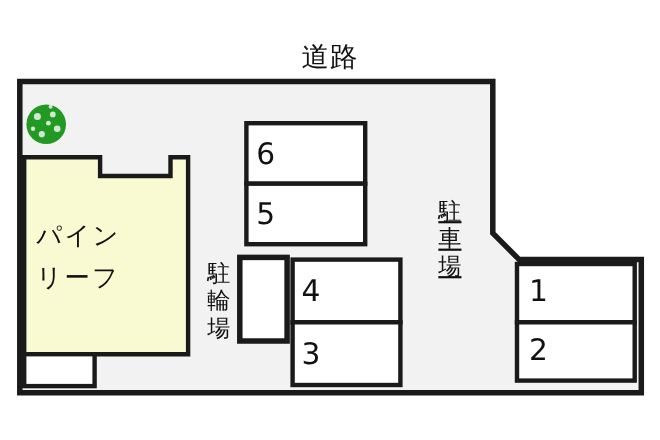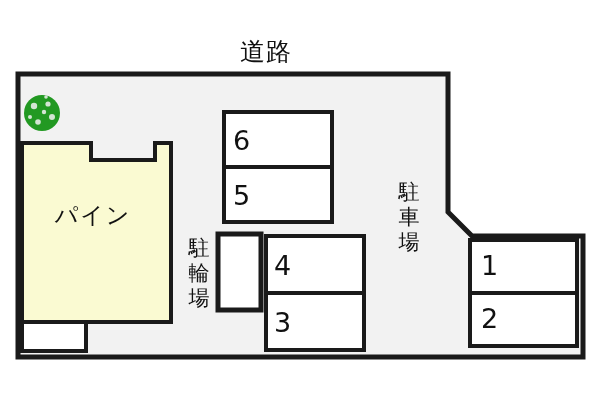--- a/index.html
+++ b/index.html
@@ -19,33 +19,32 @@
     left: 0;
     top: 0;
     width: 600px;
     height: 400px;
   }
   .road-label {
     position: absolute;
     left: 240px;
     top: 37px;
     width: 120px;
-    text-align: left;
+    text-align: center;
     font-size: 25px;
     line-height: 30px;
     color: #111111;
     letter-spacing: 1px;
     white-space: nowrap;
   }
   .bldg-label {
     position: absolute;
     left: 33px;
     top: 196px;
     width: 120px;
-    text-align: center;
     font-size: 23px;
     line-height: 38px;
     color: #111111;
     letter-spacing: 2px;
     white-space: nowrap;
   }
   .vlabel {
     position: absolute;
     font-size: 21px;
     line-height: 25px;
@@ -55,20 +54,21 @@
     white-space: normal;
     word-break: break-all;
   }
   #bicycle-label {
     left: 186px;
     top: 236px;
   }
   #carpark-label {
     left: 396px;
     top: 180px;
+    text-decoration: underline;
   }
   .stall-num {
     position: absolute;
     font-size: 27px;
     line-height: 30px;
     color: #111111;
   }
 </style>
 </head>
 <body>
@@ -108,20 +108,21 @@
     <rect x="470" y="240" width="107" height="53" fill="#FFFFFF" stroke="#1A1A1A" stroke-width="4"></rect>
     <rect x="470" y="293" width="107" height="53" fill="#FFFFFF" stroke="#1A1A1A" stroke-width="4"></rect>
   </g>
 
 </svg>
 
 <div class="road-label">道路</div>
 
 <div class="bldg-label">
   <div>パイン</div>
+  <div>リーフ</div>
 </div>
 
 <div class="vlabel" id="bicycle-label">駐輪場</div>
 
 <div class="vlabel" id="carpark-label">駐車場</div>
 
 <div class="stall-num" style="left:233px; top:126px;">6</div>
 
 <div class="stall-num" style="left:233px; top:181px;">5</div>
 

